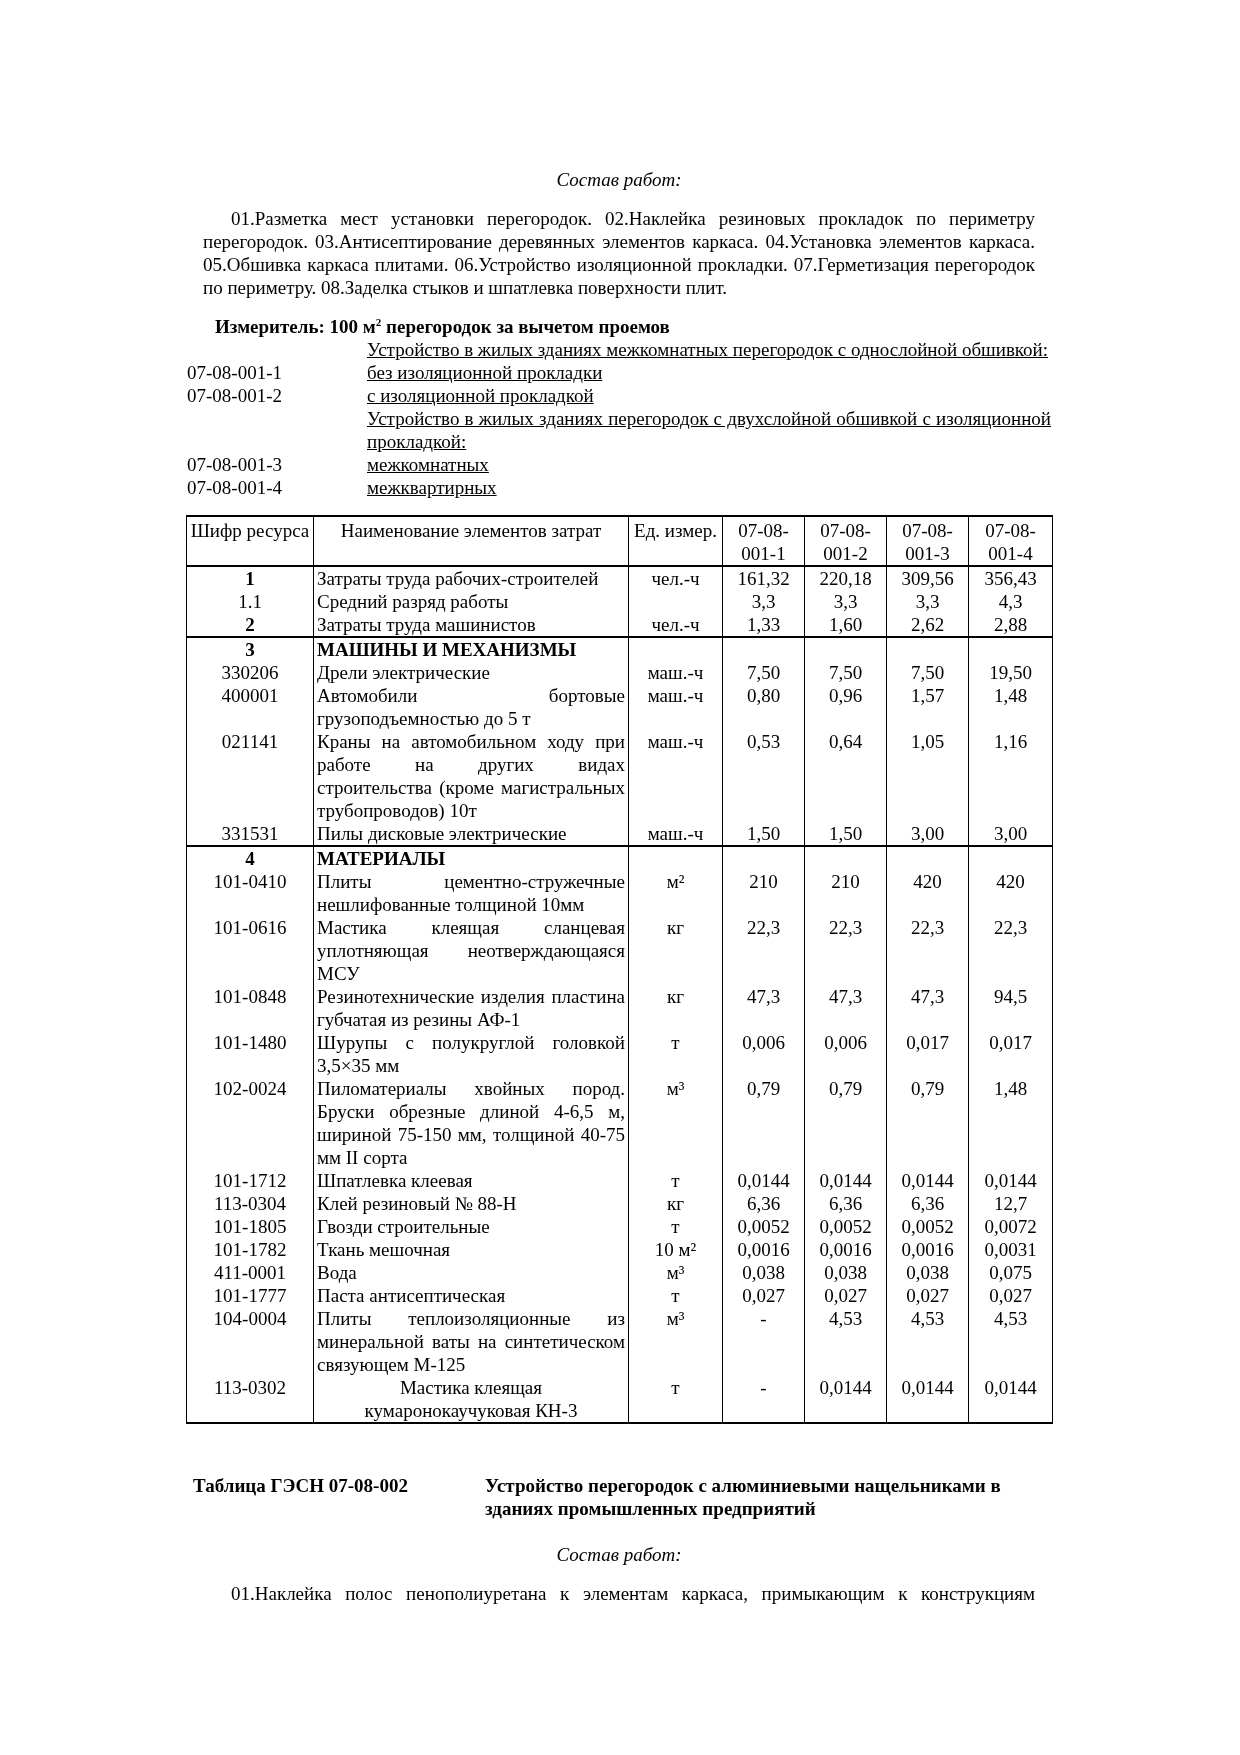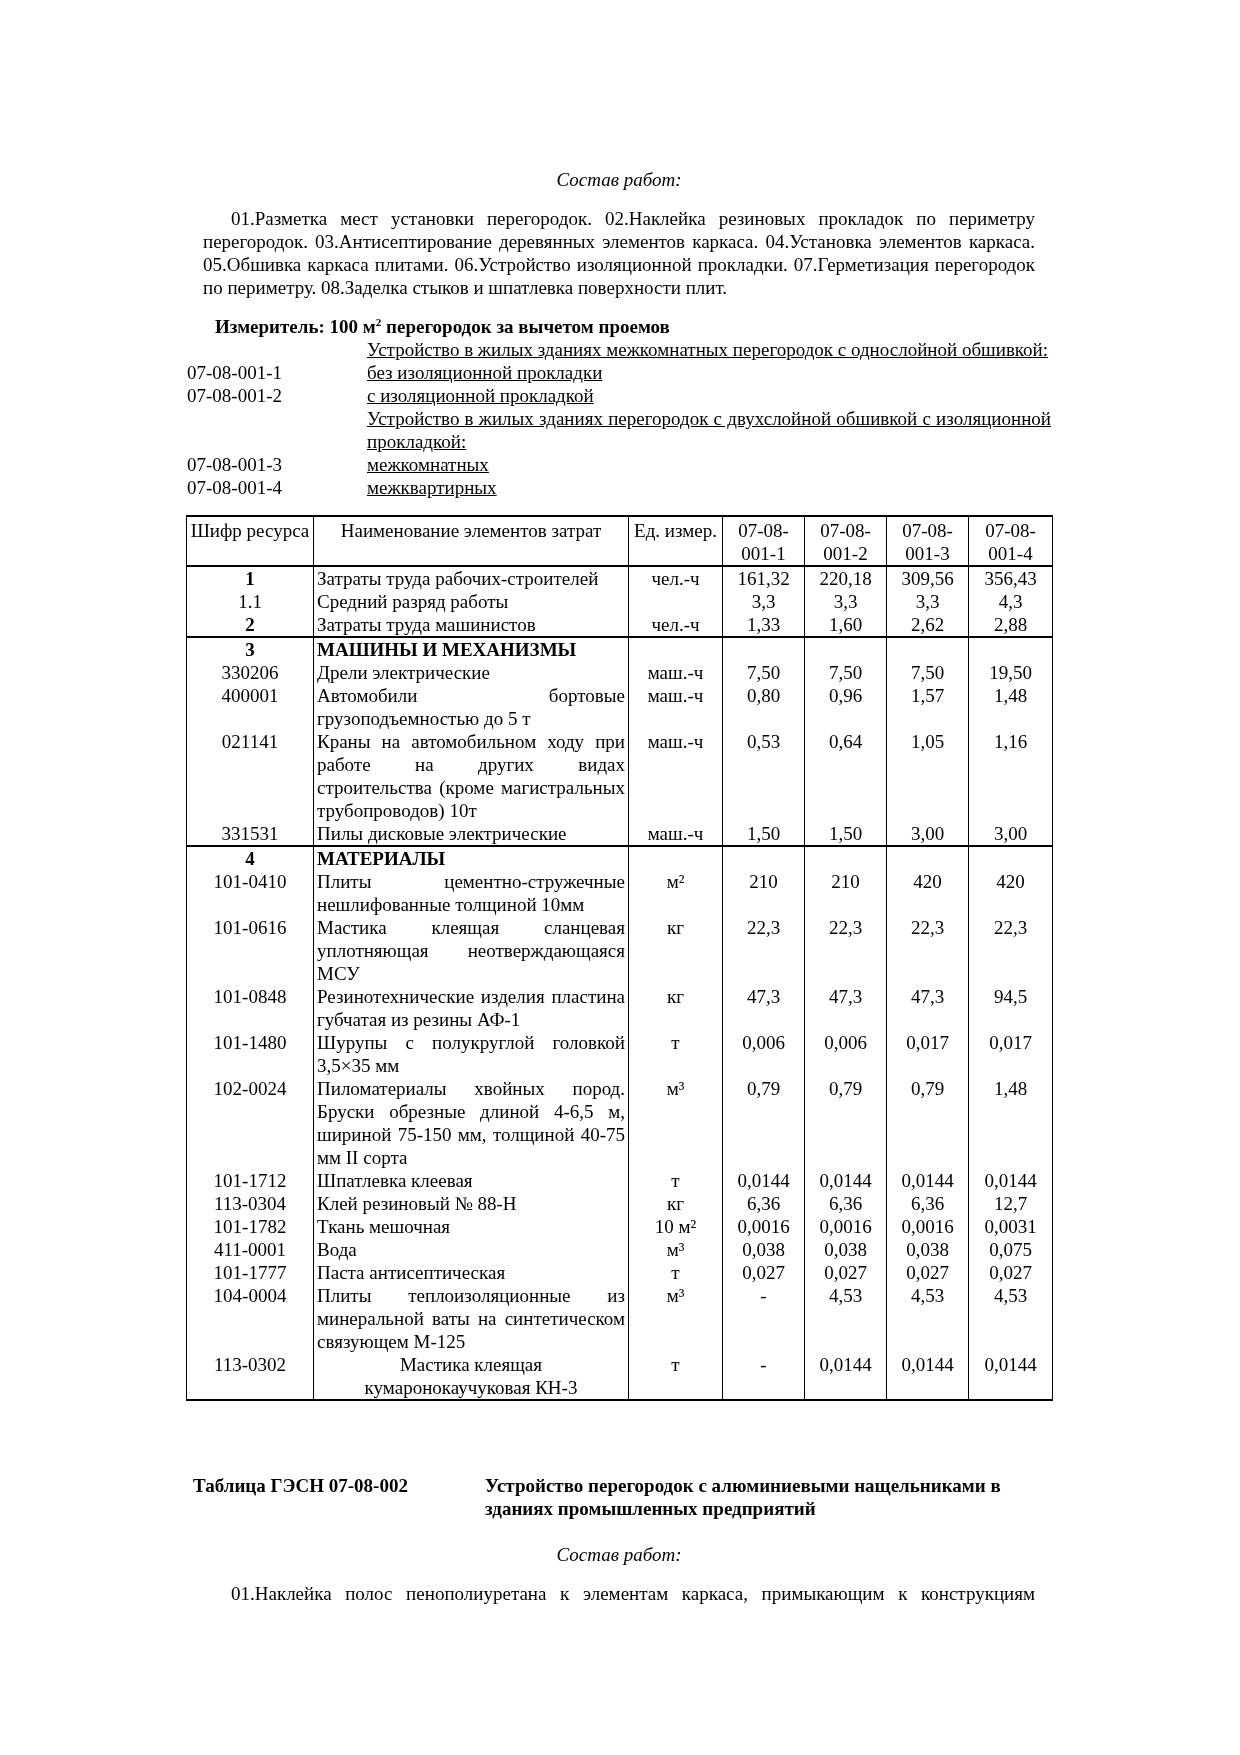--- a/index.html
+++ b/index.html
@@ -221,20 +221,29 @@
       <tr>
         <td class="code">113-0304</td>
         <td class="name">Клей резиновый № 88-Н</td>
         <td class="unit">кг</td>
         <td class="val">6,36</td>
         <td class="val">6,36</td>
         <td class="val">6,36</td>
         <td class="val">12,7</td>
       </tr>
       <tr>
+        <td class="code">101-1805</td>
+        <td class="name">Гвозди строительные</td>
+        <td class="unit">т</td>
+        <td class="val">0,0052</td>
+        <td class="val">0,0052</td>
+        <td class="val">0,0052</td>
+        <td class="val">0,0072</td>
+      </tr>
+      <tr>
         <td class="code">101-1782</td>
         <td class="name">Ткань мешочная</td>
         <td class="unit">10 м²</td>
         <td class="val">0,0016</td>
         <td class="val">0,0016</td>
         <td class="val">0,0016</td>
         <td class="val">0,0031</td>
       </tr>
       <tr>
         <td class="code">411-0001</td>

